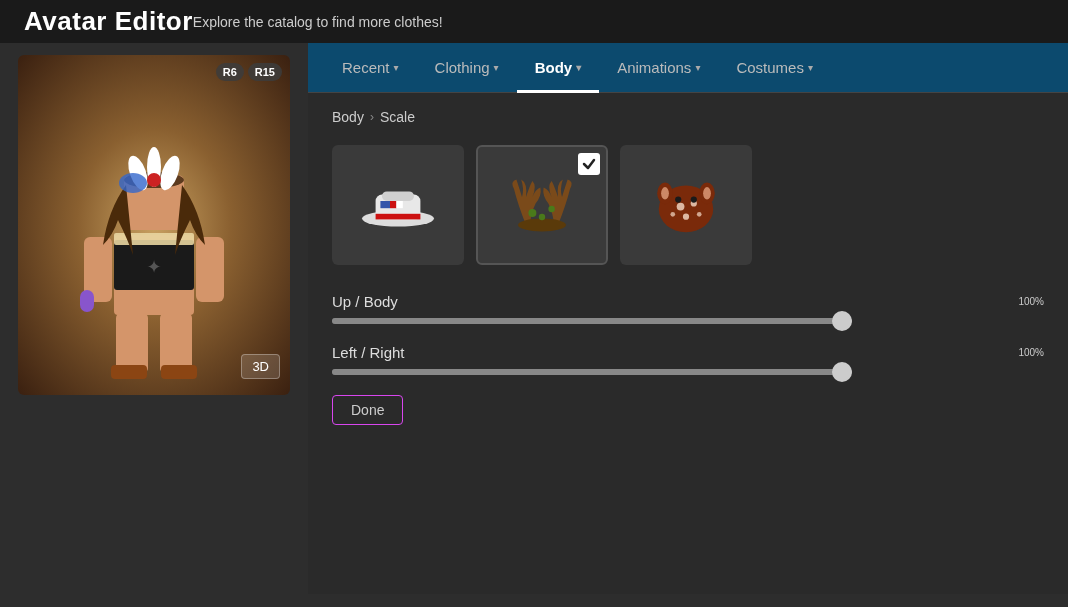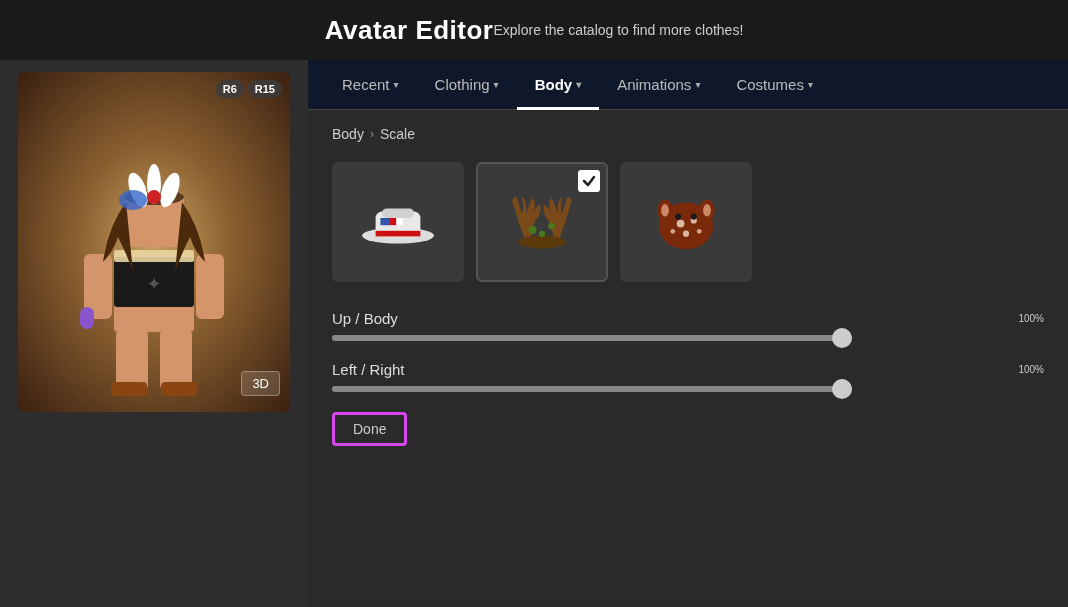--- a/index.html
+++ b/index.html
@@ -9,23 +9,23 @@
       color: #fff;
       width: 1068px;
       min-height: 607px;
       overflow: hidden;
     }
     
     .header {
       background-color: #1a1a1a;
       display: flex;
       align-items: center;
-      justify-content: center;
+      justify-content: flex-start;
       padding: 12px 24px;
-      height: 60px;
+      height: 43px;
     }
     .header-title {
       font-size: 26px;
       font-weight: 900;
       color: #fff;
       letter-spacing: 0.5px;
     }
     .header-right {
       display: flex;
       align-items: center;
@@ -109,21 +109,21 @@
       flex: 1;
       background-color: #2a2a2a;
       display: flex;
       flex-direction: column;
     }
     
     .tab-bar {
       display: flex;
       align-items: center;
       border-bottom: 1px solid #444;
-      background-color: #0f172a;
+      background-color: #0c4a6e;
       padding: 0 16px;
       height: 50px;
     }
     .tab {
       display: flex;
       align-items: center;
       gap: 4px;
       padding: 0 18px;
       height: 100%;
       cursor: pointer;
@@ -243,21 +243,21 @@
       width: 20px;
       height: 20px;
       background-color: #ccc;
       border-radius: 50%;
       cursor: pointer;
     }
     
     .done-btn {
       background-color: transparent;
       color: #ccc;
-      border: 3px solid #d946ef;
+      border: 1px solid #d946ef;
       border-radius: 4px;
       padding: 6px 18px;
       font-size: 14px;
       cursor: pointer;
     }
     
     .hat-fedora {
       width: 80px;
       height: 60px;
     }

